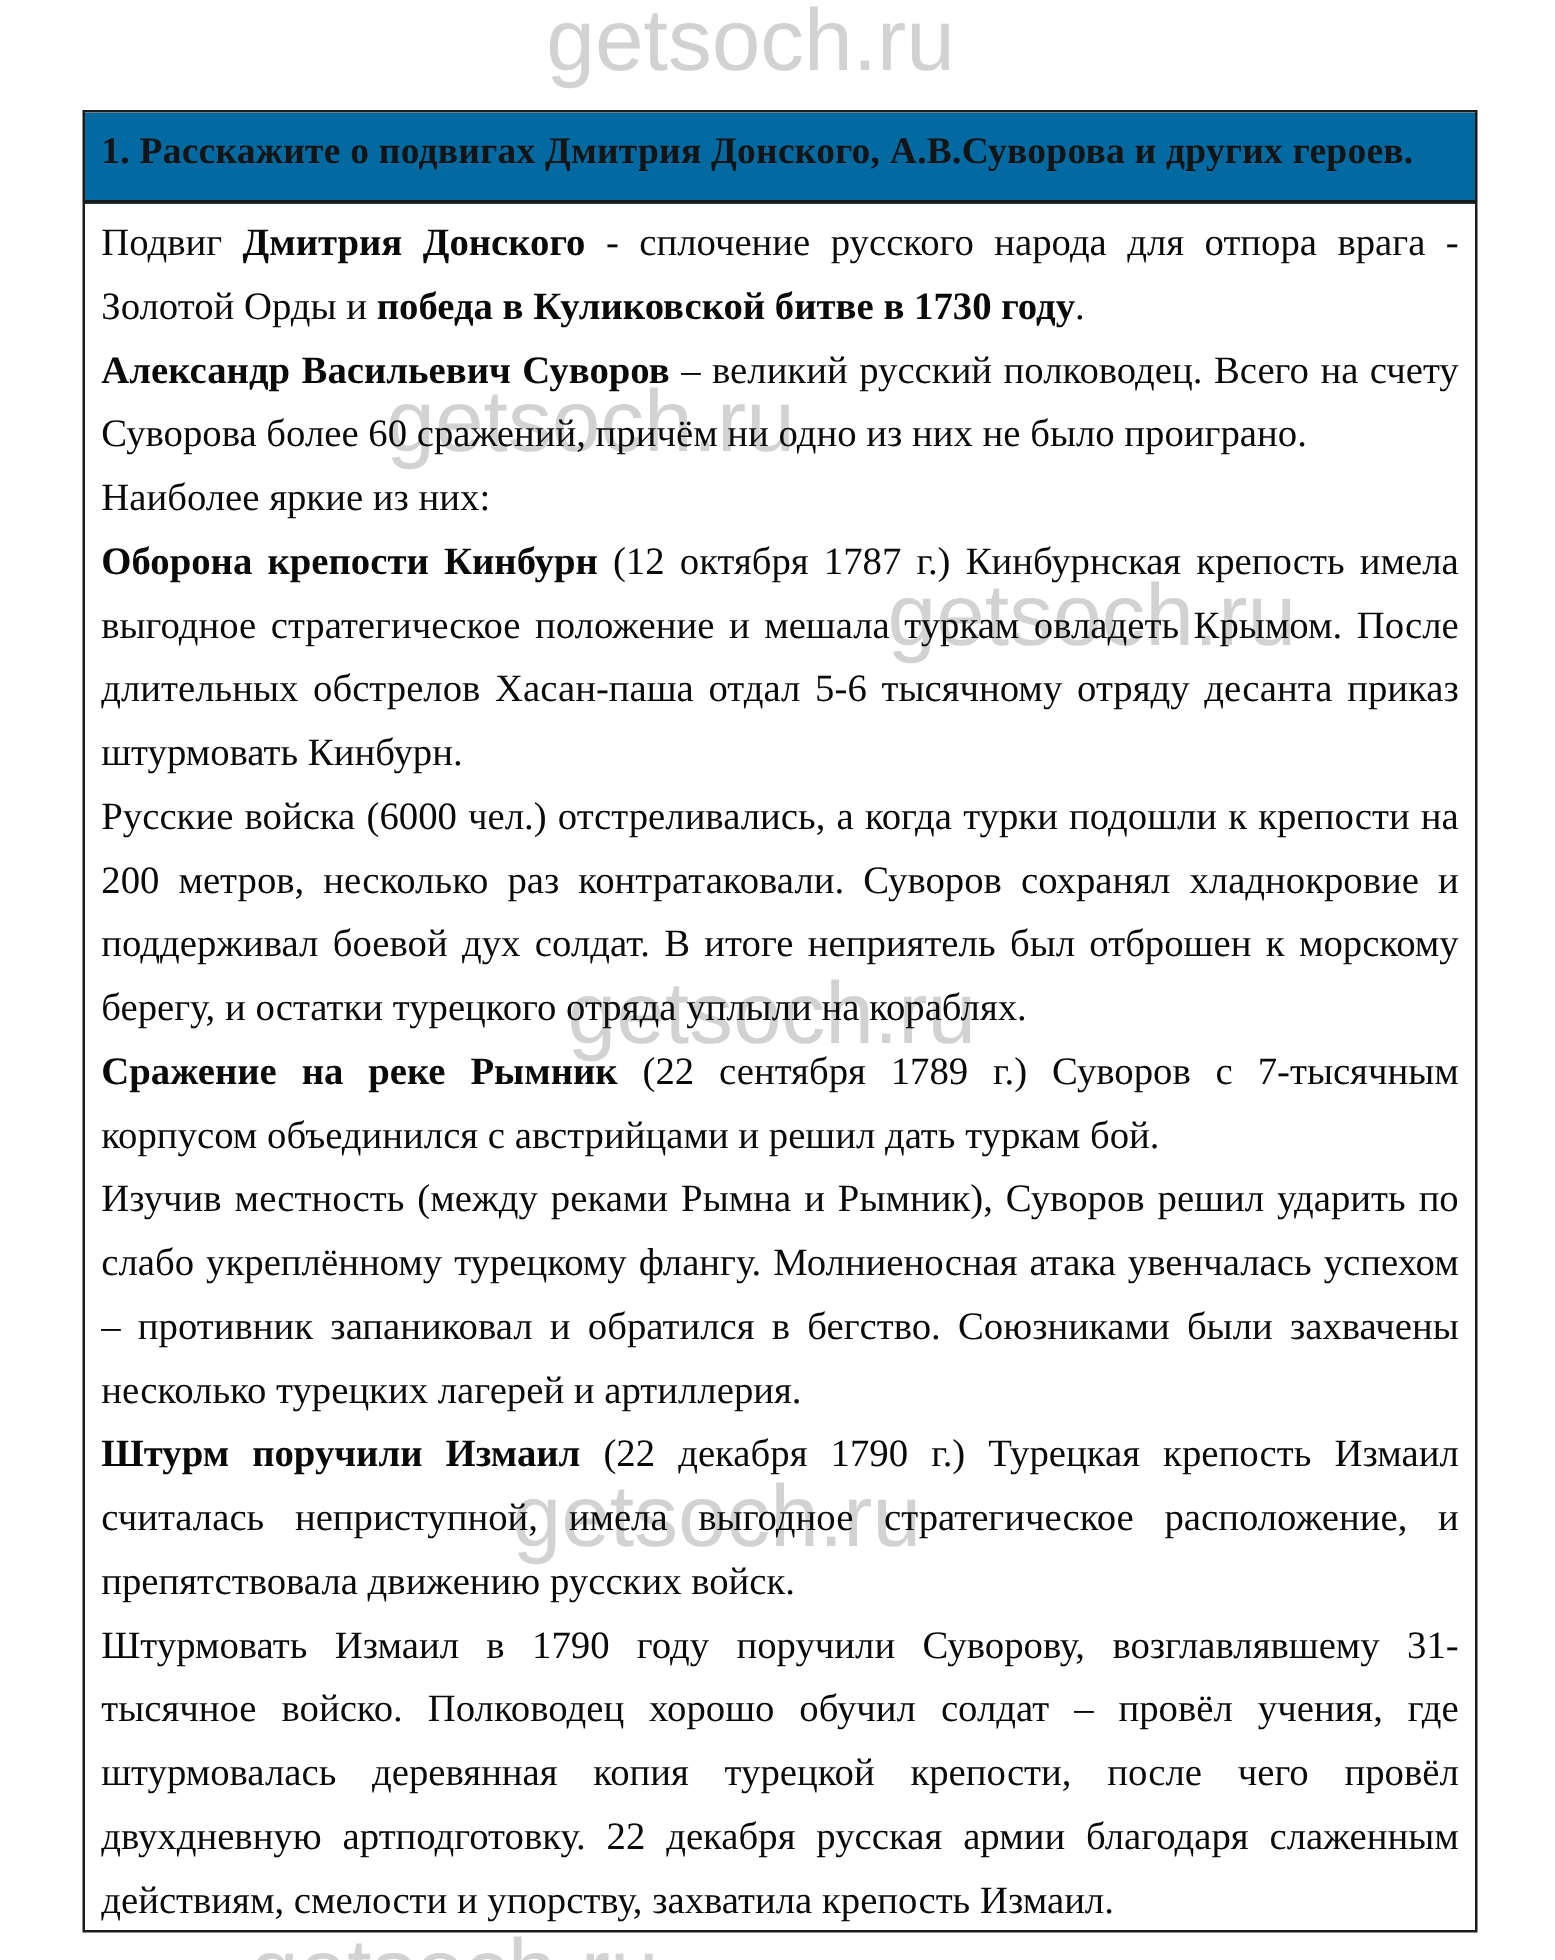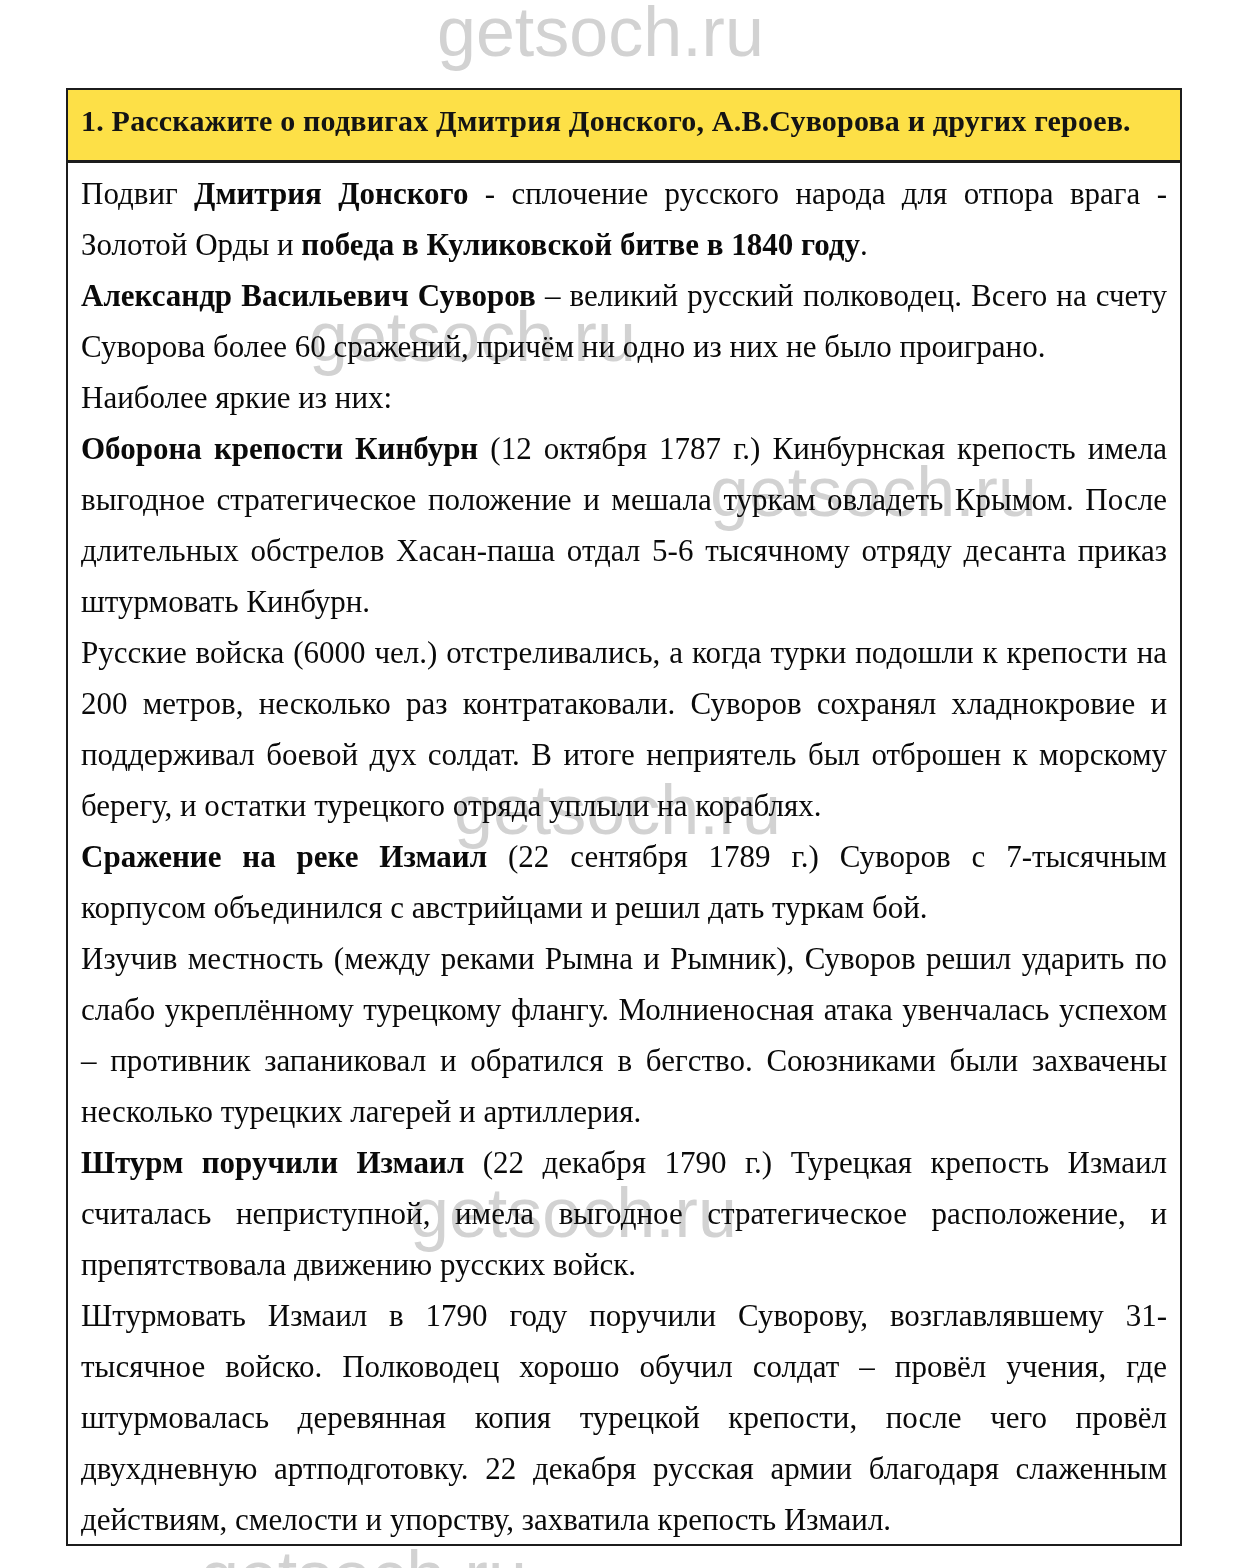--- a/index.html
+++ b/index.html
@@ -39,21 +39,21 @@
     background: #ffffff;
     border: 2px solid #1c1c1c;
     z-index: 2;
     overflow: hidden;
   }
   .question-header {
     position: relative;
     z-index: 3;
     box-sizing: border-box;
     height: 73px;
-    background: #fde047;
+    background: #0369a1;
     border-bottom: 3px solid #1c1c1c;
     padding: 14px 13px 0 13px;
     font-size: 30px;
     font-weight: bold;
     color: #141414;
     letter-spacing: 0.2px;
   }
   .answer-body {
     position: relative;
     z-index: 3;
@@ -78,26 +78,26 @@
     <div class="wm wm-a">getsoch.ru</div>
     <div class="wm wm-b">getsoch.ru</div>
     <div class="wm wm-c">getsoch.ru</div>
     <div class="wm wm-d">getsoch.ru</div>
 
     <div class="question-header">
       <span>1. Расскажите о подвигах Дмитрия Донского, А.В.Суворова и других героев.</span>
     </div>
 
     <div class="answer-body" id="answer-body">
-        <p><span>Подвиг </span><b>Дмитрия Донского</b><span> - сплочение русского народа для отпора врага - Золотой Орды и </span><b>победа в Куликовской битве в 1840 году</b><span>.</span></p>
+        <p><span>Подвиг </span><b>Дмитрия Донского</b><span> - сплочение русского народа для отпора врага - Золотой Орды и </span><b>победа в Куликовской битве в 1730 году</b><span>.</span></p>
         <p><b>Александр Васильевич Суворов</b><span> – великий русский полководец. Всего на счету Суворова более 60 сражений, причём ни одно из них не было проиграно.</span></p>
         <p><span>Наиболее яркие из них:</span></p>
         <p><b>Оборона крепости Кинбурн</b><span> (12 октября 1787 г.) Кинбурнская крепость имела выгодное стратегическое положение и мешала туркам овладеть Крымом. После длительных обстрелов Хасан-паша отдал 5-6 тысячному отряду десанта приказ штурмовать Кинбурн.</span></p>
         <p><span>Русские войска (6000 чел.) отстреливались, а когда турки подошли к крепости на 200 метров, несколько раз контратаковали. Суворов сохранял хладнокровие и поддерживал боевой дух солдат. В итоге неприятель был отброшен к морскому берегу, и остатки турецкого отряда уплыли на кораблях.</span></p>
-        <p><b>Сражение на реке Измаил</b><span> (22 сентября 1789 г.) Суворов с 7-тысячным корпусом объединился с австрийцами и решил дать туркам бой.</span></p>
+        <p><b>Сражение на реке Рымник</b><span> (22 сентября 1789 г.) Суворов с 7-тысячным корпусом объединился с австрийцами и решил дать туркам бой.</span></p>
         <p><span>Изучив местность (между реками Рымна и Рымник), Суворов решил ударить по слабо укреплённому турецкому флангу. Молниеносная атака увенчалась успехом – противник запаниковал и обратился в бегство. Союзниками были захвачены несколько турецких лагерей и артиллерия.</span></p>
         <p><b>Штурм поручили Измаил</b><span> (22 декабря 1790 г.) Турецкая крепость Измаил считалась неприступной, имела выгодное стратегическое расположение, и препятствовала движению русских войск.</span></p>
         <p><span>Штурмовать Измаил в 1790 году поручили Суворову, возглавлявшему 31-тысячное войско. Полководец хорошо обучил солдат – провёл учения, где штурмовалась деревянная копия турецкой крепости, после чего провёл двухдневную артподготовку. 22 декабря русская армии благодаря слаженным действиям, смелости и упорству, захватила крепость Измаил.</span></p>
       </div>
 
   </div>
 
   <div class="wm wm-bottom">getsoch.ru</div>
 
 </div>

